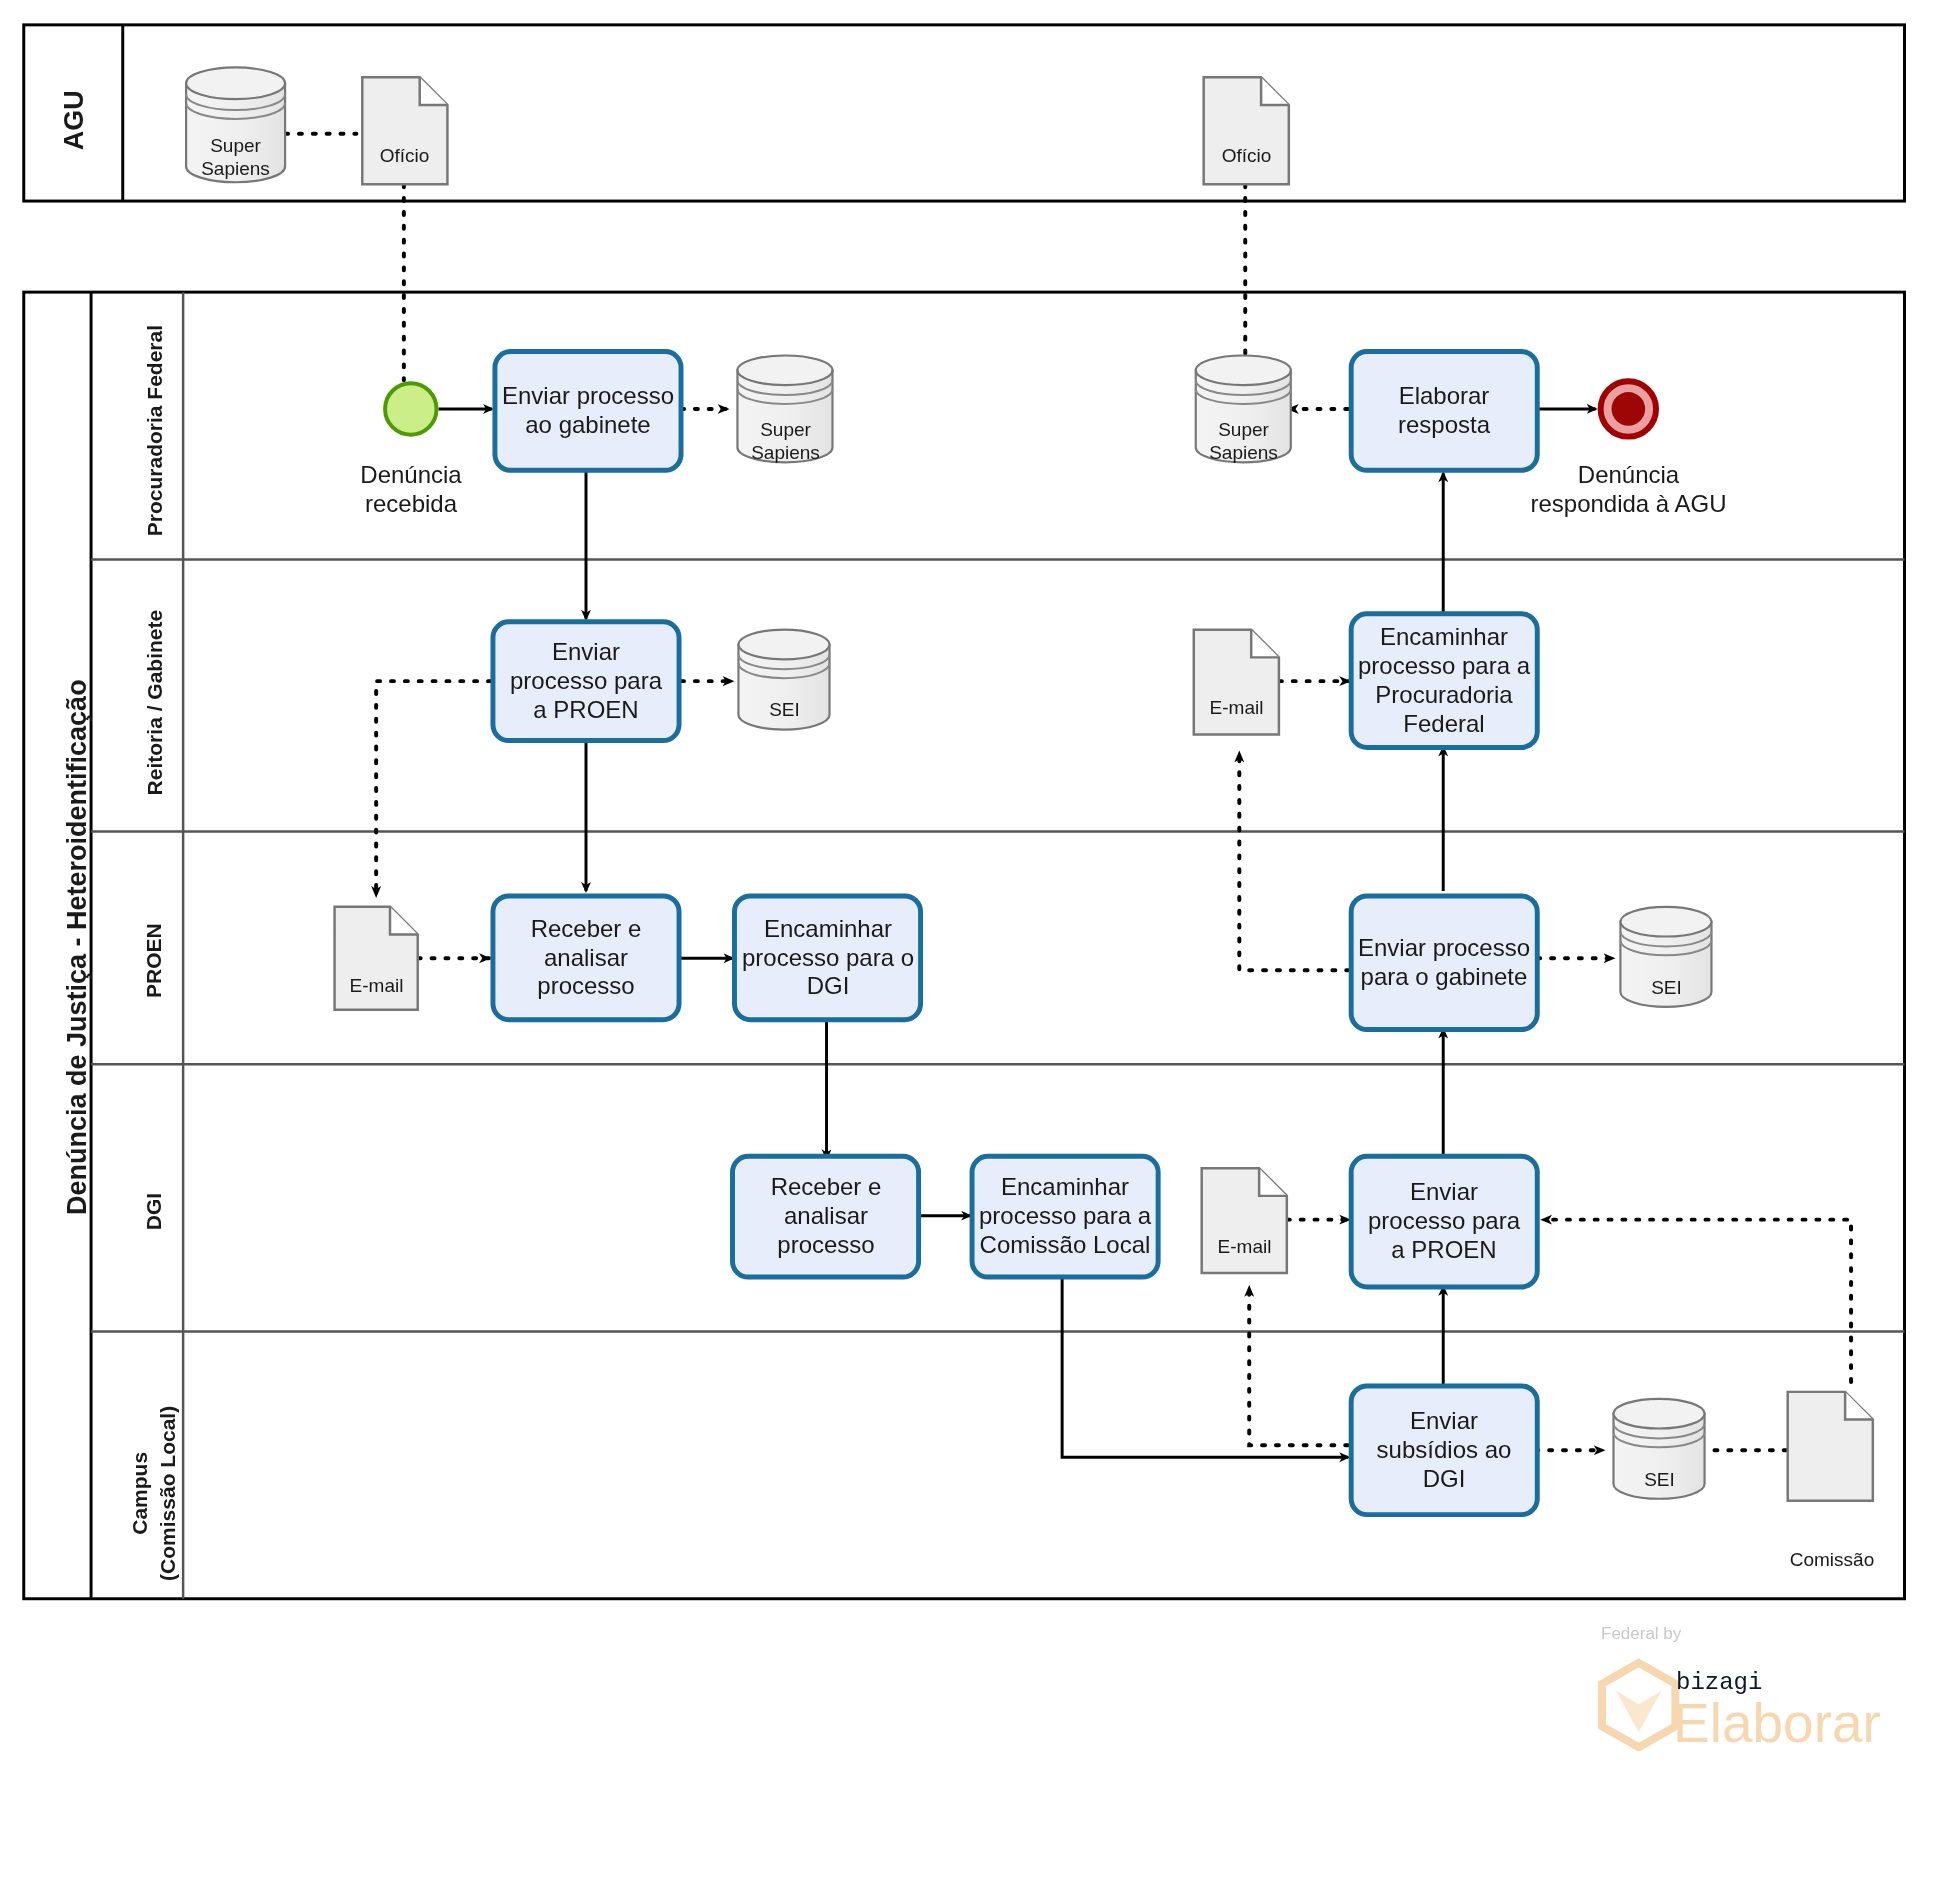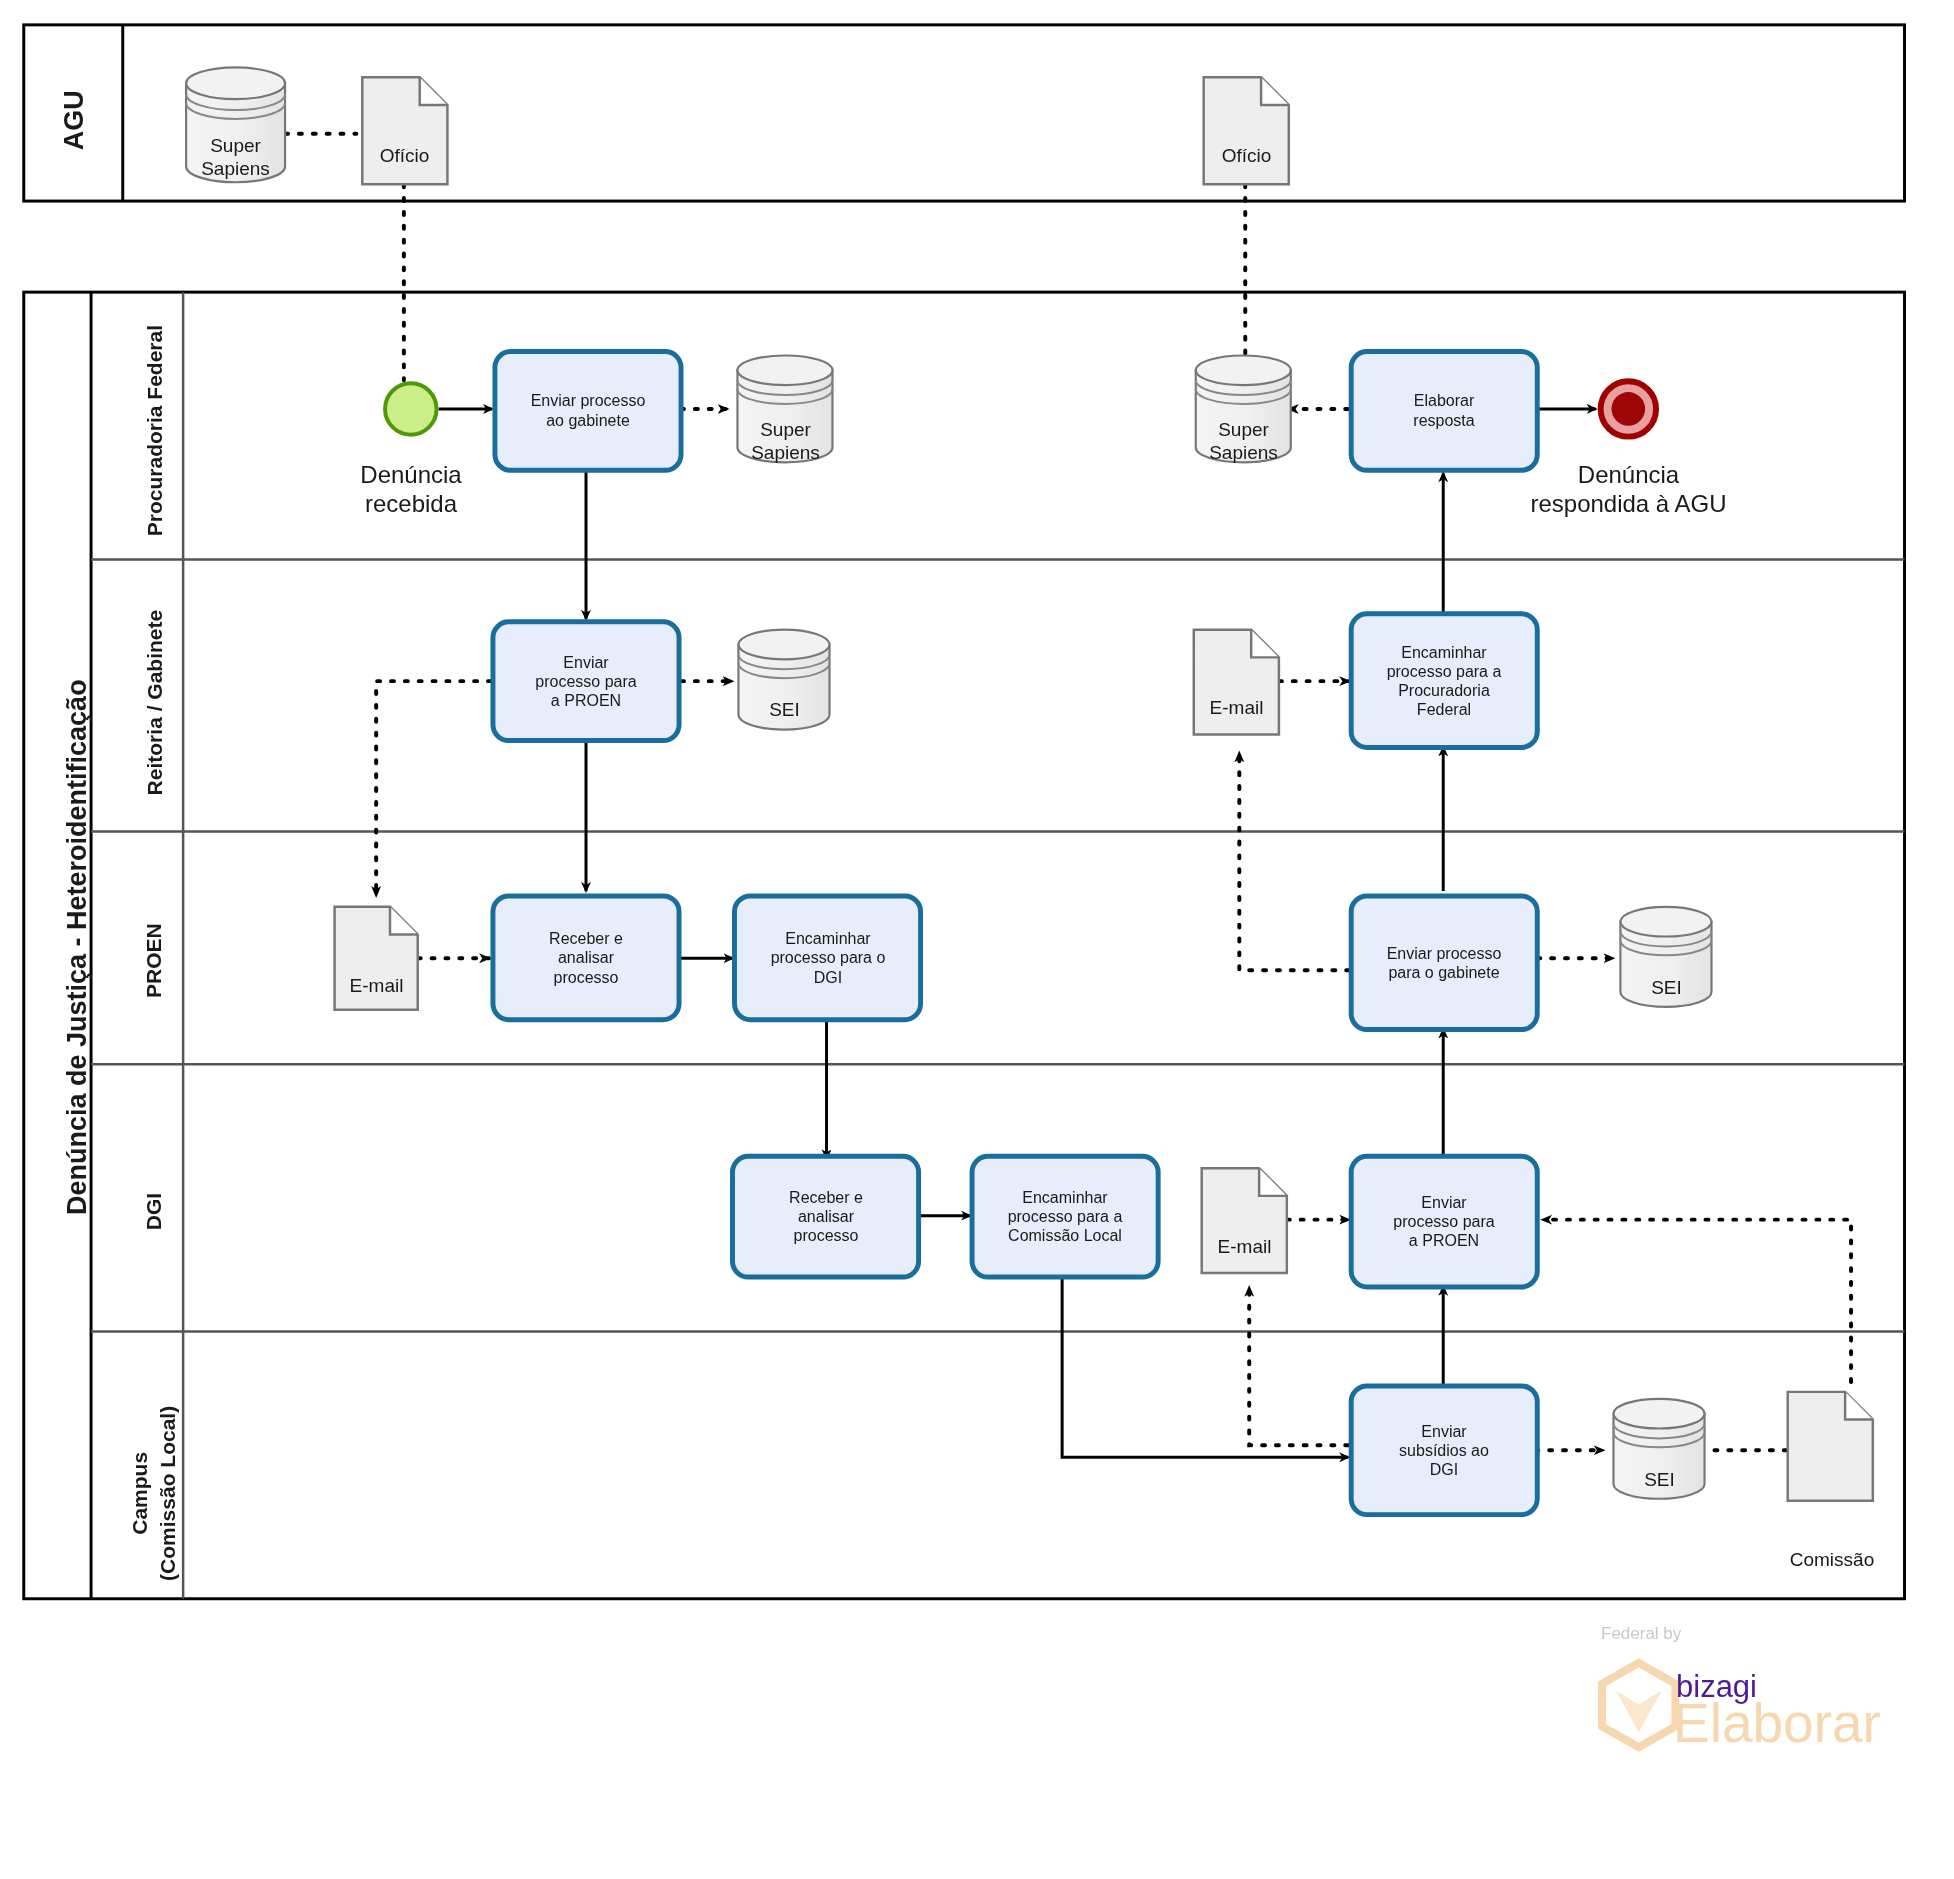--- a/index.html
+++ b/index.html
@@ -37,21 +37,21 @@
     font-size: 27px;
     letter-spacing: 0px;
     transform-origin: center center;
   }
   .lane-title {
     font-weight: bold;
     font-size: 21px;
     transform-origin: center center;
   }
   .task-label {
-    font-size: 16px;
+    font-size: 24px;
     text-align: center;
   }
   .artifact-label {
     font-size: 19px;
     text-align: center;
     margin-top: 26px;
   }
   .event-label {
     font-size: 24px;
     text-align: center;
@@ -62,23 +62,23 @@
     justify-content: center;
   }
   .wm-powered {
     position: absolute;
     font-size: 17px;
     color: #c9c9c9;
     font-family: "Liberation Sans", sans-serif;
   }
   .wm-bizagi {
     position: absolute;
-    font-size: 31px;
-    color: #4c1d95;
-    font-family: Liberation Sans, sans-serif;
+    font-size: 24px;
+    color: #0f172a;
+    font-family: Liberation Mono, monospace;
   }
   .wm-modeler {
     position: absolute;
     font-size: 55px;
     color: #f6d7b0;
     font-family: "Liberation Sans", sans-serif;
   }
 </style>
 </head>
 <body>

